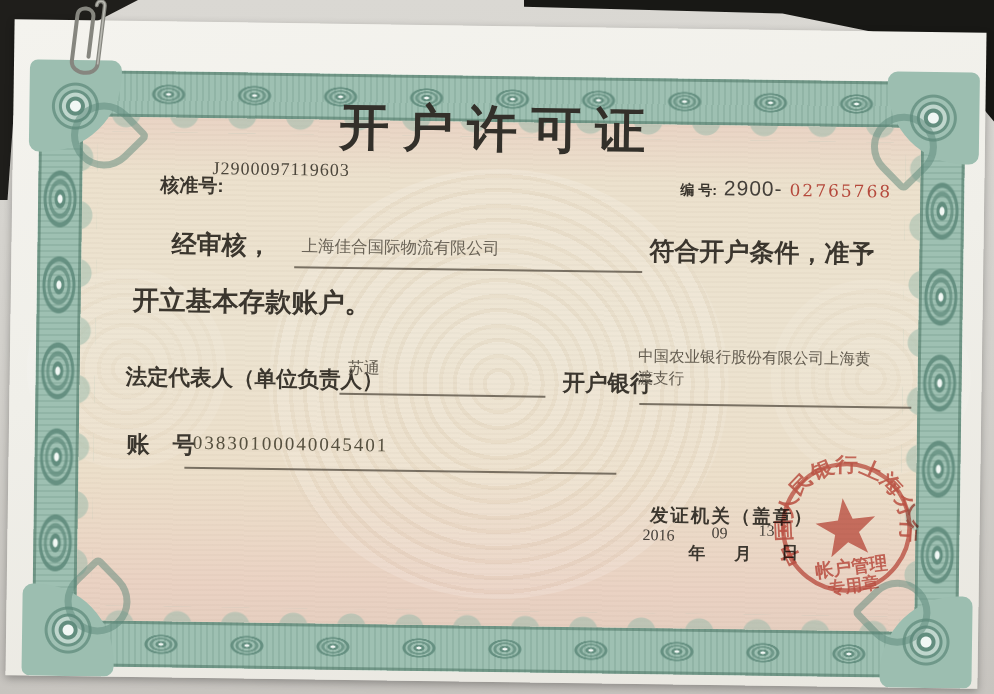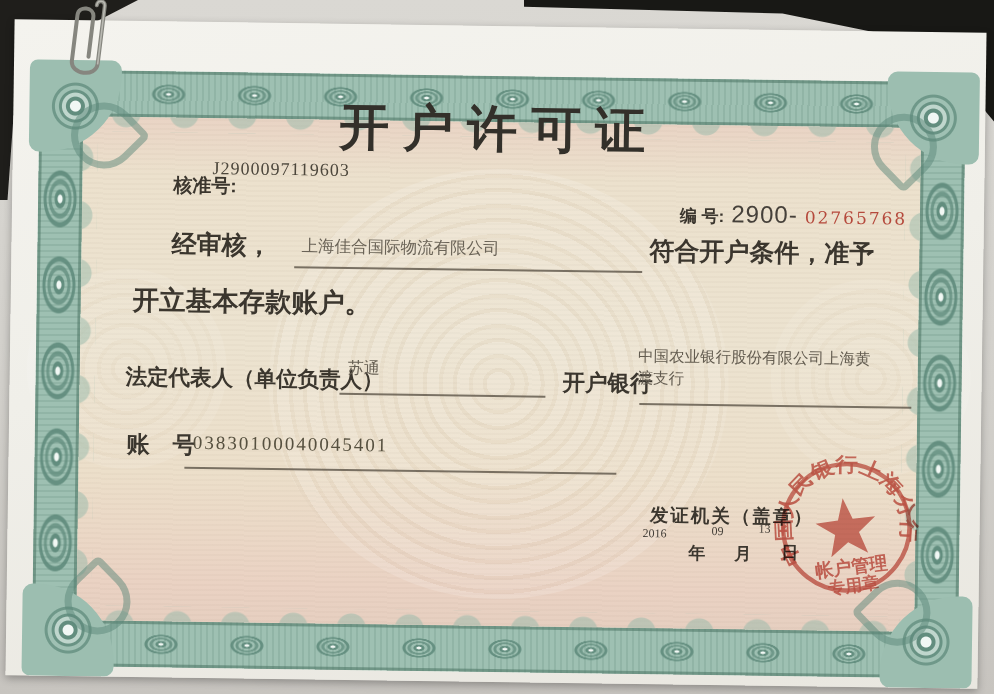--- a/index.html
+++ b/index.html
@@ -81,42 +81,42 @@
   .rosette.side-r { width:200px; height:200px; left:94%; top:50%; transform:translate(-50%,-50%); opacity:.3; }
 
   
   .txt { position:absolute; z-index:4; color:#3b362e; white-space:nowrap; }
   .title { top:70px; left:0; right:0; text-align:center; font-family:"Liberation Serif", serif;
            font-weight:bold; font-size:50px; letter-spacing:14px; color:#33302a; }
   .lbl  { font-weight:bold; }
   .val  { font-family:"Liberation Serif", serif; color:#665f53; }
   .line { position:absolute; z-index:4; height:2px; background:rgba(82,74,62,.75); }
 
-  .approval-lbl { left:148px; top:151px; font-size:19px;margin-left:13px; }
+  .approval-lbl { left:148px; top:151px; font-size:19px; }
   .approval-val { left:200px; top:136px; font-size:18px; letter-spacing:1px; color:#4d473c; }
   .serial-row { left:668px; top:147px; font-size:17px; display:flex; align-items:baseline; gap:7px; }
-  .serial-row .lbl { font-size:17px; }
-  .serial-prefix { font-size:24px; color:#45403a; letter-spacing:1px;margin-top:24px; }
+  .serial-row .lbl { font-size:14px; }
+  .serial-prefix { font-size:21px; color:#45403a; letter-spacing:1px; }
   .serial-number { font-family:"DejaVu Serif", serif; font-size:17px; letter-spacing:2px; color:#b5493c; }
 
   .review-lead { left:160px; top:206px; font-size:25px; font-weight:bold; }
   .company     { left:290px; top:212px; font-size:16.5px; color:#6a6357; }
   .review-tail { left:638px; top:206px; font-size:25px; font-weight:bold; }
   .review-l2   { left:122px; top:261px; font-size:26.5px; font-weight:bold; }
 
   .rep-lbl  { left:116px; top:341px; font-size:21.5px; }
   .rep-val  { left:338px; top:334px; font-size:16px; }
   .bank-lbl { left:553px; top:340px; font-size:22.5px; }
   .bank-val { left:628px; top:317px; font-size:15.5px; width:242px; line-height:1.45;
               white-space:normal; color:#635c50; }
   .acct-lbl { left:118px; top:408px; font-size:23px; }
   .acct-val { left:184px; top:410px; font-size:19px; letter-spacing:2px; color:#56503f; }
 
   .issuer-lbl { left:642px; top:474px; font-size:18.5px; letter-spacing:2px; }
-  .date-num { font-family:"Liberation Serif", serif; font-size:12px; color:#46413a; }
+  .date-num { font-family:"Liberation Serif", serif; font-size:16px; color:#46413a; }
   .date-unit { font-weight:bold; font-size:17px; }
   .d-y  { left:635px; top:498px; } .d-m  { left:704px; top:495px; } .d-d  { left:751px; top:492px; }
   .u-y  { left:681px; top:513px; } .u-m  { left:727px; top:513px; } .u-d  { left:774px; top:511px; }
 
   .seal { position:absolute; left:755px; top:421px; width:170px; height:170px; z-index:5;
           transform:rotate(-8deg); mix-blend-mode:multiply; opacity:.88; }
 
   .paperclip { position:absolute; left:52px; top:-6px; z-index:9; }
 </style>
 </head>

